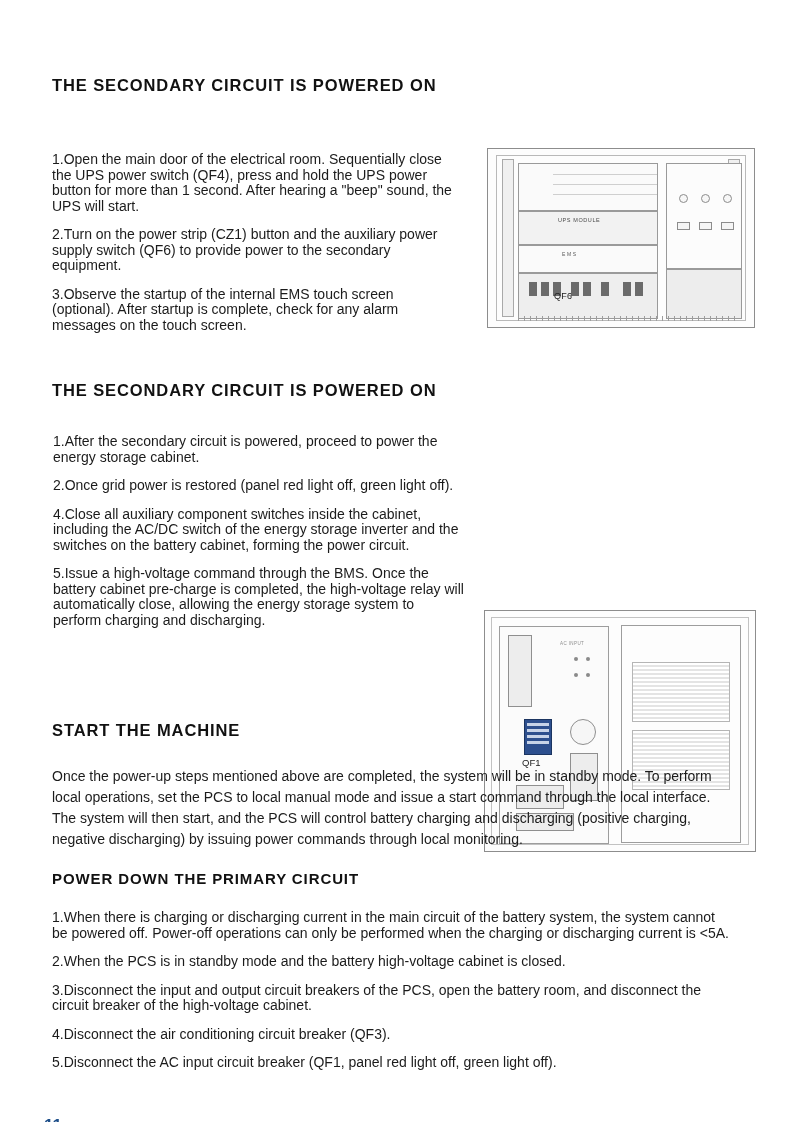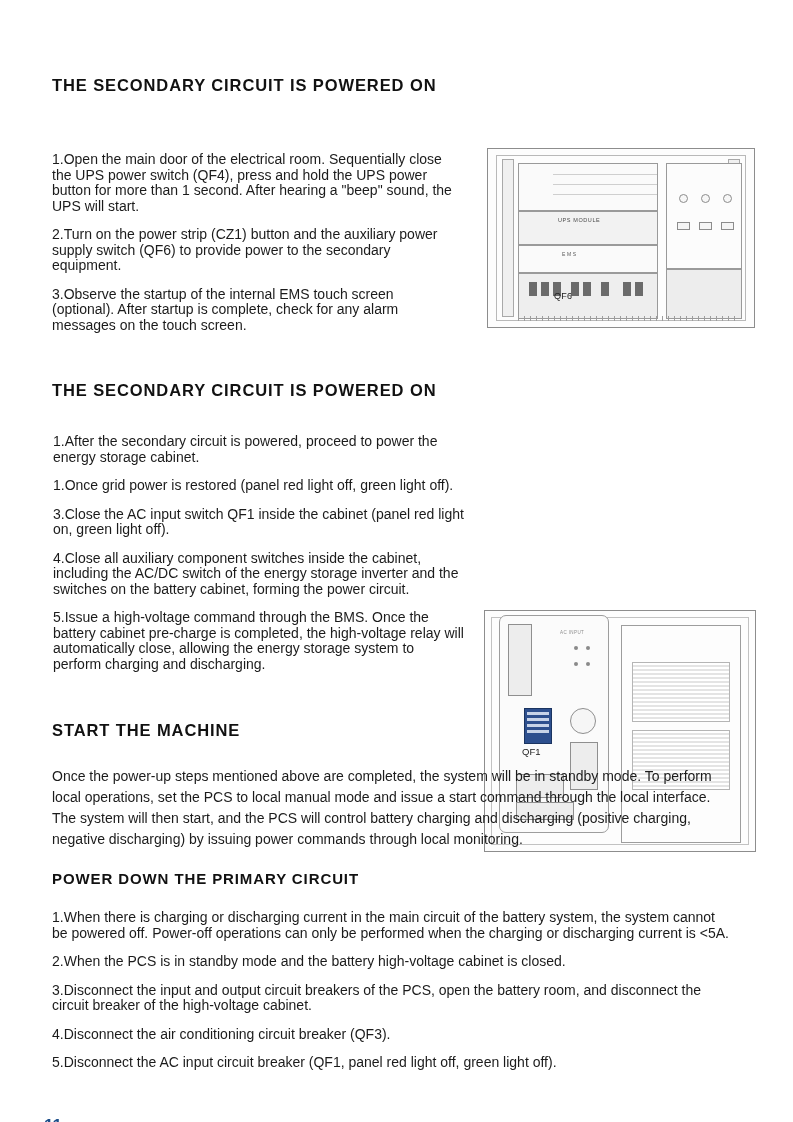--- a/index.html
+++ b/index.html
@@ -151,21 +151,21 @@
   .f2-outline {
     position: absolute;
     left: 6px; top: 6px; right: 6px; bottom: 6px;
     border: 1px solid #c2c2c2;
   }
   .f2-panel {
     position: absolute;
     border: 1px solid #9d9d9d;
     background: #fbfbfb;
   }
-  .f2-left   { left: 14px; top: 4px; width: 108px; height: 216px; border-radius: 7px; }
+  .f2-left   { left: 14px; top: 15px; width: 108px; height: 216px; }
   .f2-right  { left: 136px; top: 14px; width: 118px; height: 216px; background:#fdfdfd; }
   .f2-vent {
     position: absolute;
     left: 10px; right: 10px;
     border: 1px solid #b5b5b5;
     background: repeating-linear-gradient(to bottom, #ffffff 0 2px, #e4e4e4 2px 4px);
   }
   .f2-vent-a { top: 36px; height: 58px; }
   .f2-vent-b { top: 104px; height: 58px; }
   .f2-blue {
@@ -258,22 +258,21 @@
       <div class="f1-port" style="left:54px; top:58px;"></div>
     </div>
     <div class="f1-box f1-door"></div>
     <div class="f1-dots"></div>
   </div>
 
   <div class="block section-title" id="title-2">THE SECONDARY CIRCUIT IS POWERED ON</div>
 
   <div class="block body-text" id="para-col-2">
     <p>1.After the secondary circuit is powered, proceed to power the energy storage cabinet.</p>
-    <p>1.Once grid power is restored (panel red light off, green light off).</p>
-    <p>3.Close the AC input switch QF1 inside the cabinet (panel red light on, green light off).</p>
+    <p>2.Once grid power is restored (panel red light off, green light off).</p>
     <p>4.Close all auxiliary component switches inside the cabinet, including the AC/DC switch of the energy storage inverter and the switches on the battery cabinet, forming the power circuit.</p>
     <p>5.Issue a high-voltage command through the BMS. Once the battery cabinet pre-charge is completed, the high-voltage relay will automatically close, allowing the energy storage system to perform charging and discharging.</p>
   </div>
 
   <div class="block fig" id="fig-2">
     <div class="f2-outline"></div>
 
     <div class="f2-panel f2-left">
       <div class="f2-grey" style="left:8px; top:8px; width:22px; height:70px;"></div>
       <div class="f2-blue">

